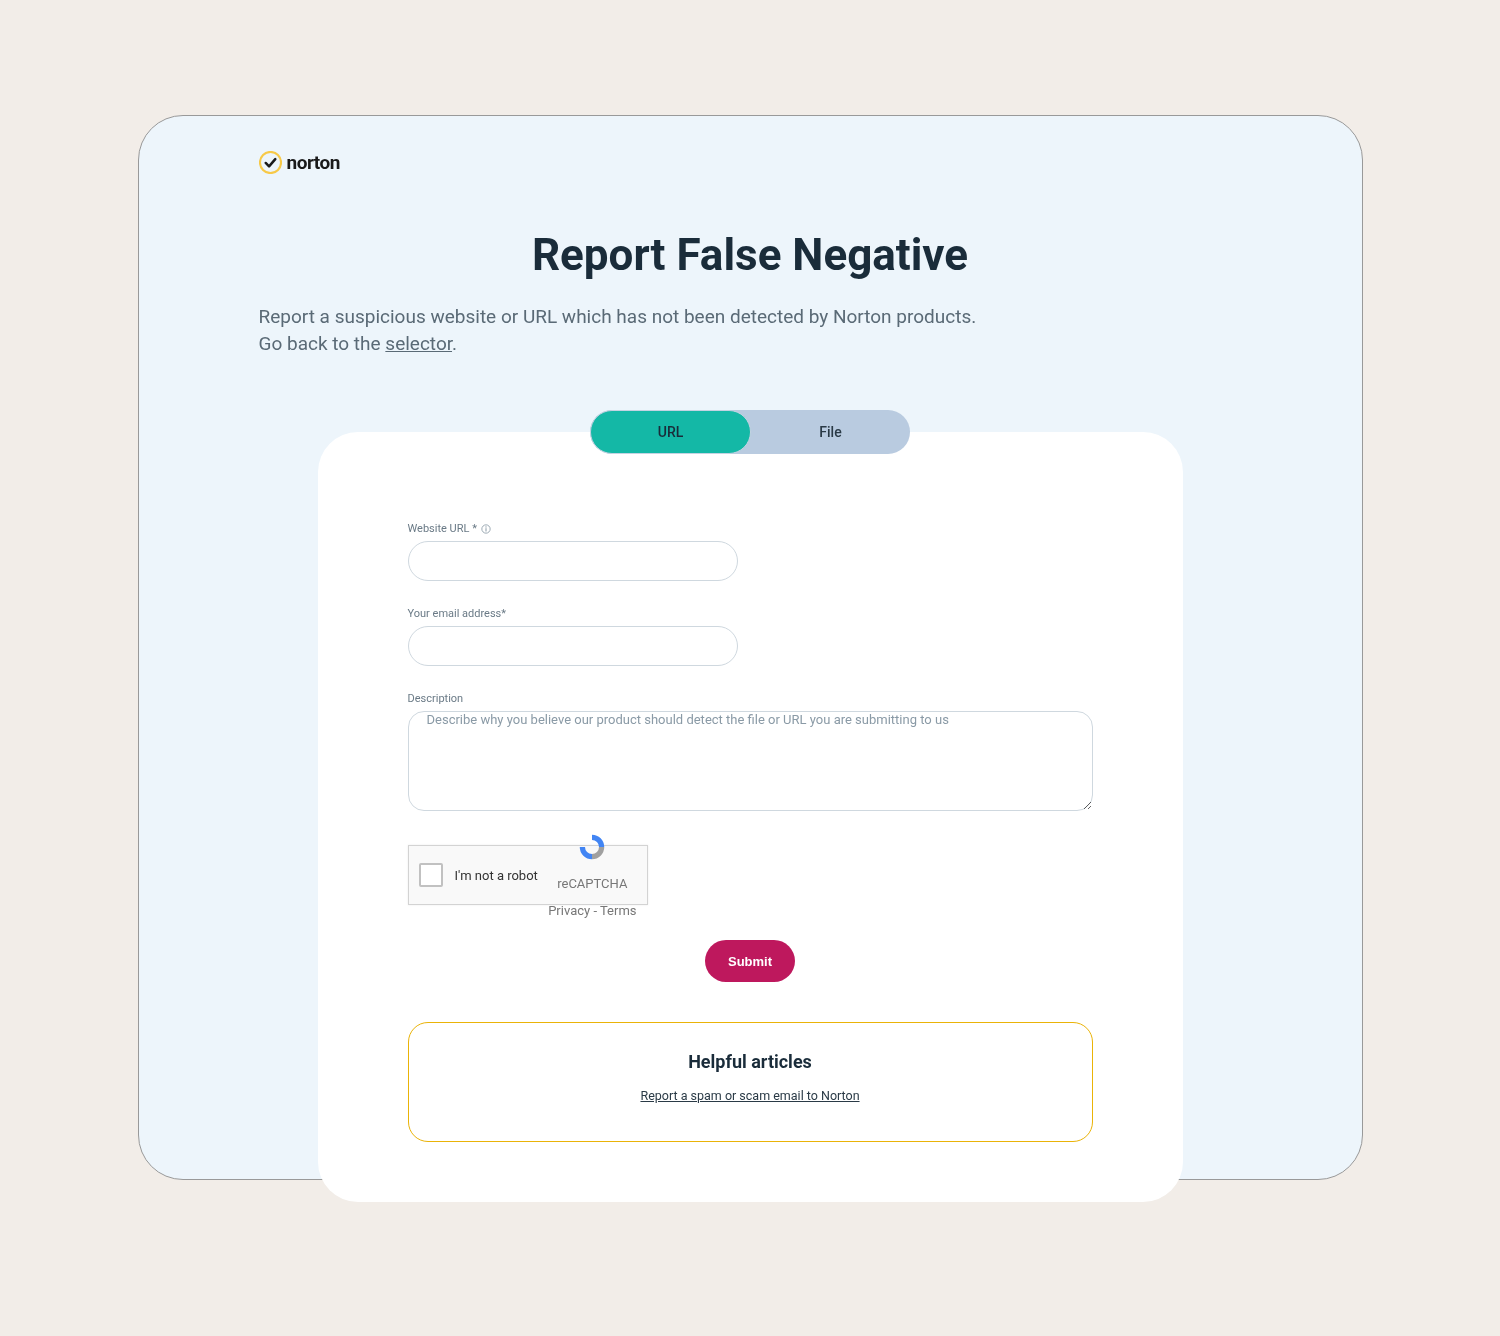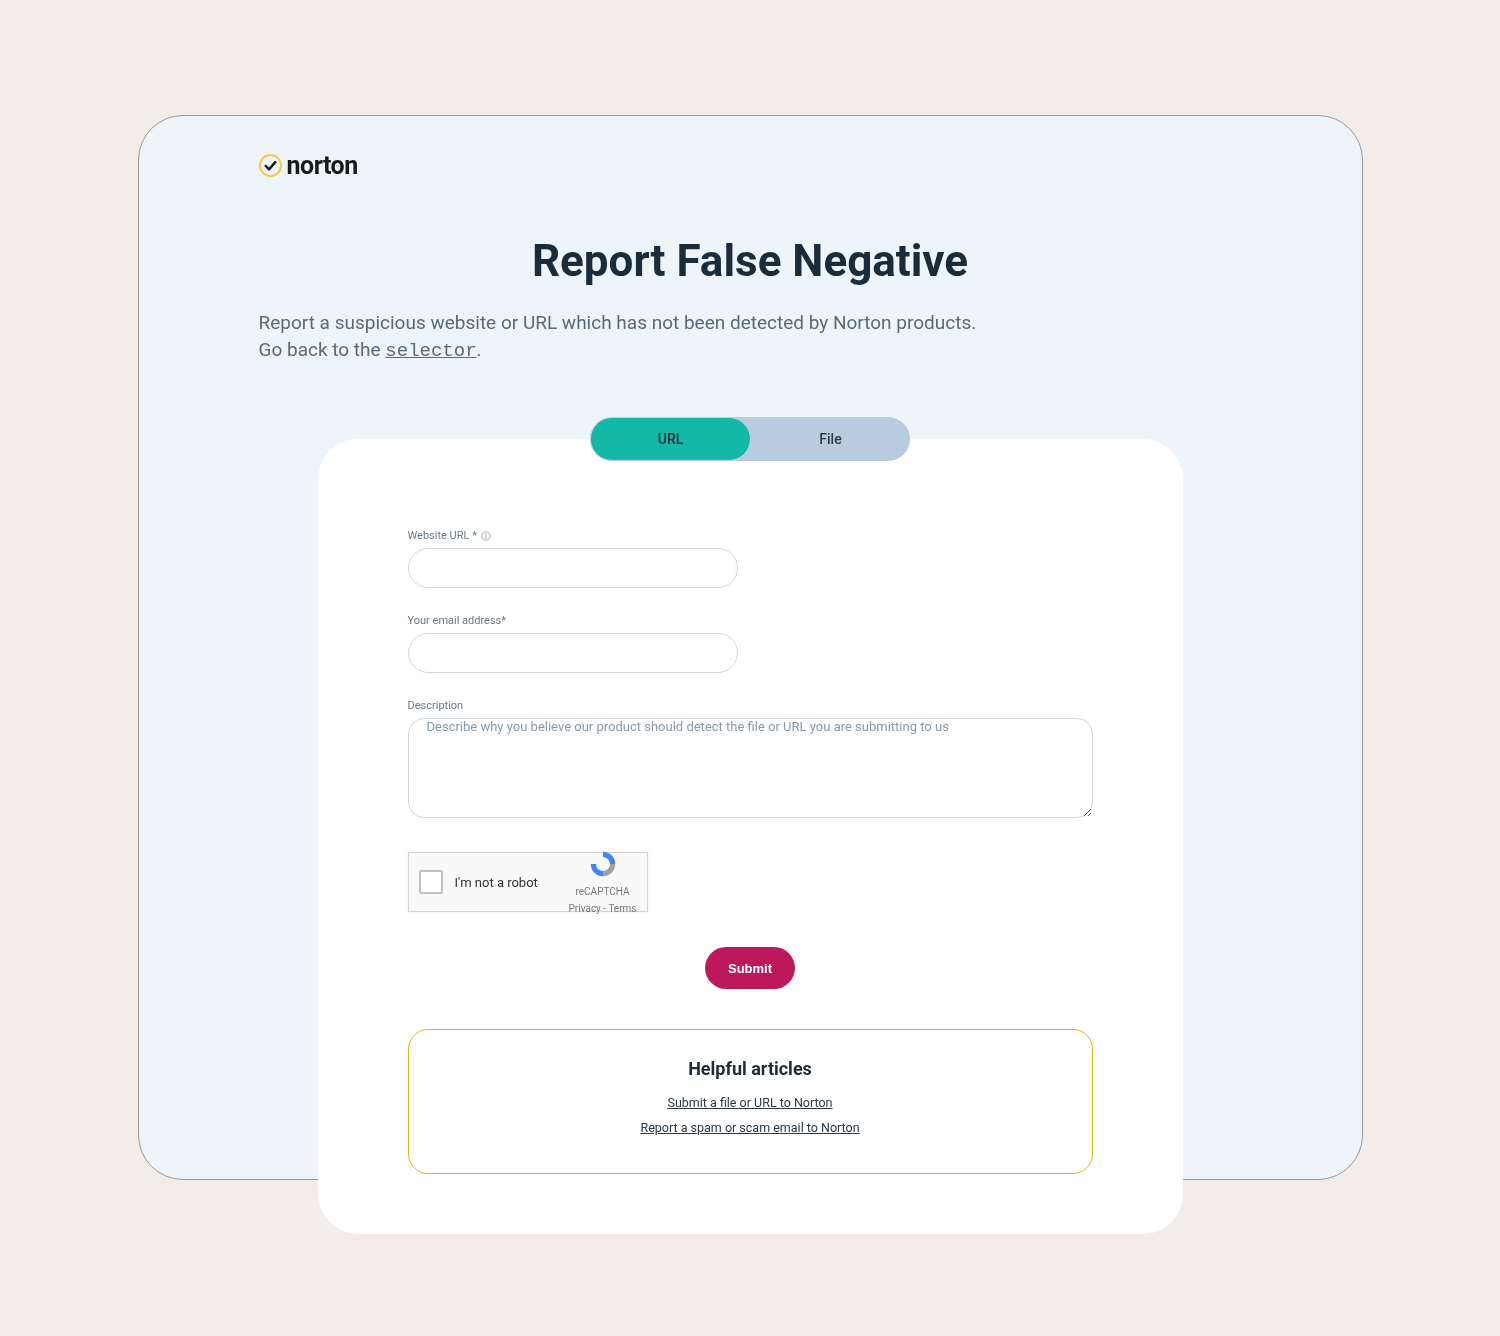--- a/index.html
+++ b/index.html
@@ -35,21 +35,21 @@
       gap: 5px;
       margin-bottom: 55px;
     }
     
     .logo-icon {
       width: 23px;
       height: 23px;
     }
     
     .logo-text {
-      font-size: 25px;
+      font-size: 19px;
       font-weight: 700;
       color: #1a1a1a;
       letter-spacing: -0.5px;
     }
     
     .page-title {
       text-align: center;
       font-size: 44px;
       font-weight: 700;
       color: #1a2c3a;
@@ -59,21 +59,20 @@
     .subtitle {
       text-align: left;
       font-size: 19px;
       color: #5a6a76;
       margin-bottom: 4px;
     }
     
     .subtitle a {
       color: #5a6a76;
       text-decoration: underline;
-      font-family: Liberation Mono, monospace;
     }
     
     .tabs-wrapper {
       display: flex;
       justify-content: center;
       margin-top: 55px;
       position: relative;
       z-index: 2;
     }
     
@@ -187,26 +186,26 @@
     }
     
     .recaptcha-label {
       font-size: 13px;
       color: #333;
       flex: 1;
     }
     
     .recaptcha-badge {
       text-align: center;
-      font-size: 10px;
+      font-size: 13px;
       color: #777;
       display: flex;
       flex-direction: column;
       align-items: center;
-      gap: 6px;
+      gap: 12px;
     }
     
     .recaptcha-logo {
       width: 28px;
       height: 28px;
     }
     
     .submit-btn {
       display: block;
       margin: 0 auto;
@@ -312,19 +311,18 @@
         </span>
         <span>reCAPTCHA</span>
         <span>Privacy - Terms</span>
       </div>
     </div>
 
     <button class="submit-btn">Submit</button>
 
     <div class="helpful-box">
       <div class="helpful-title">Helpful articles</div>
-      <a href="#" class="helpful-link">Submit a file or URL to Norton</a>
       <a href="#" class="helpful-link">Report a spam or scam email to Norton</a>
     </div>
 
   </div>
 
 </div>
 
 </body></html>

